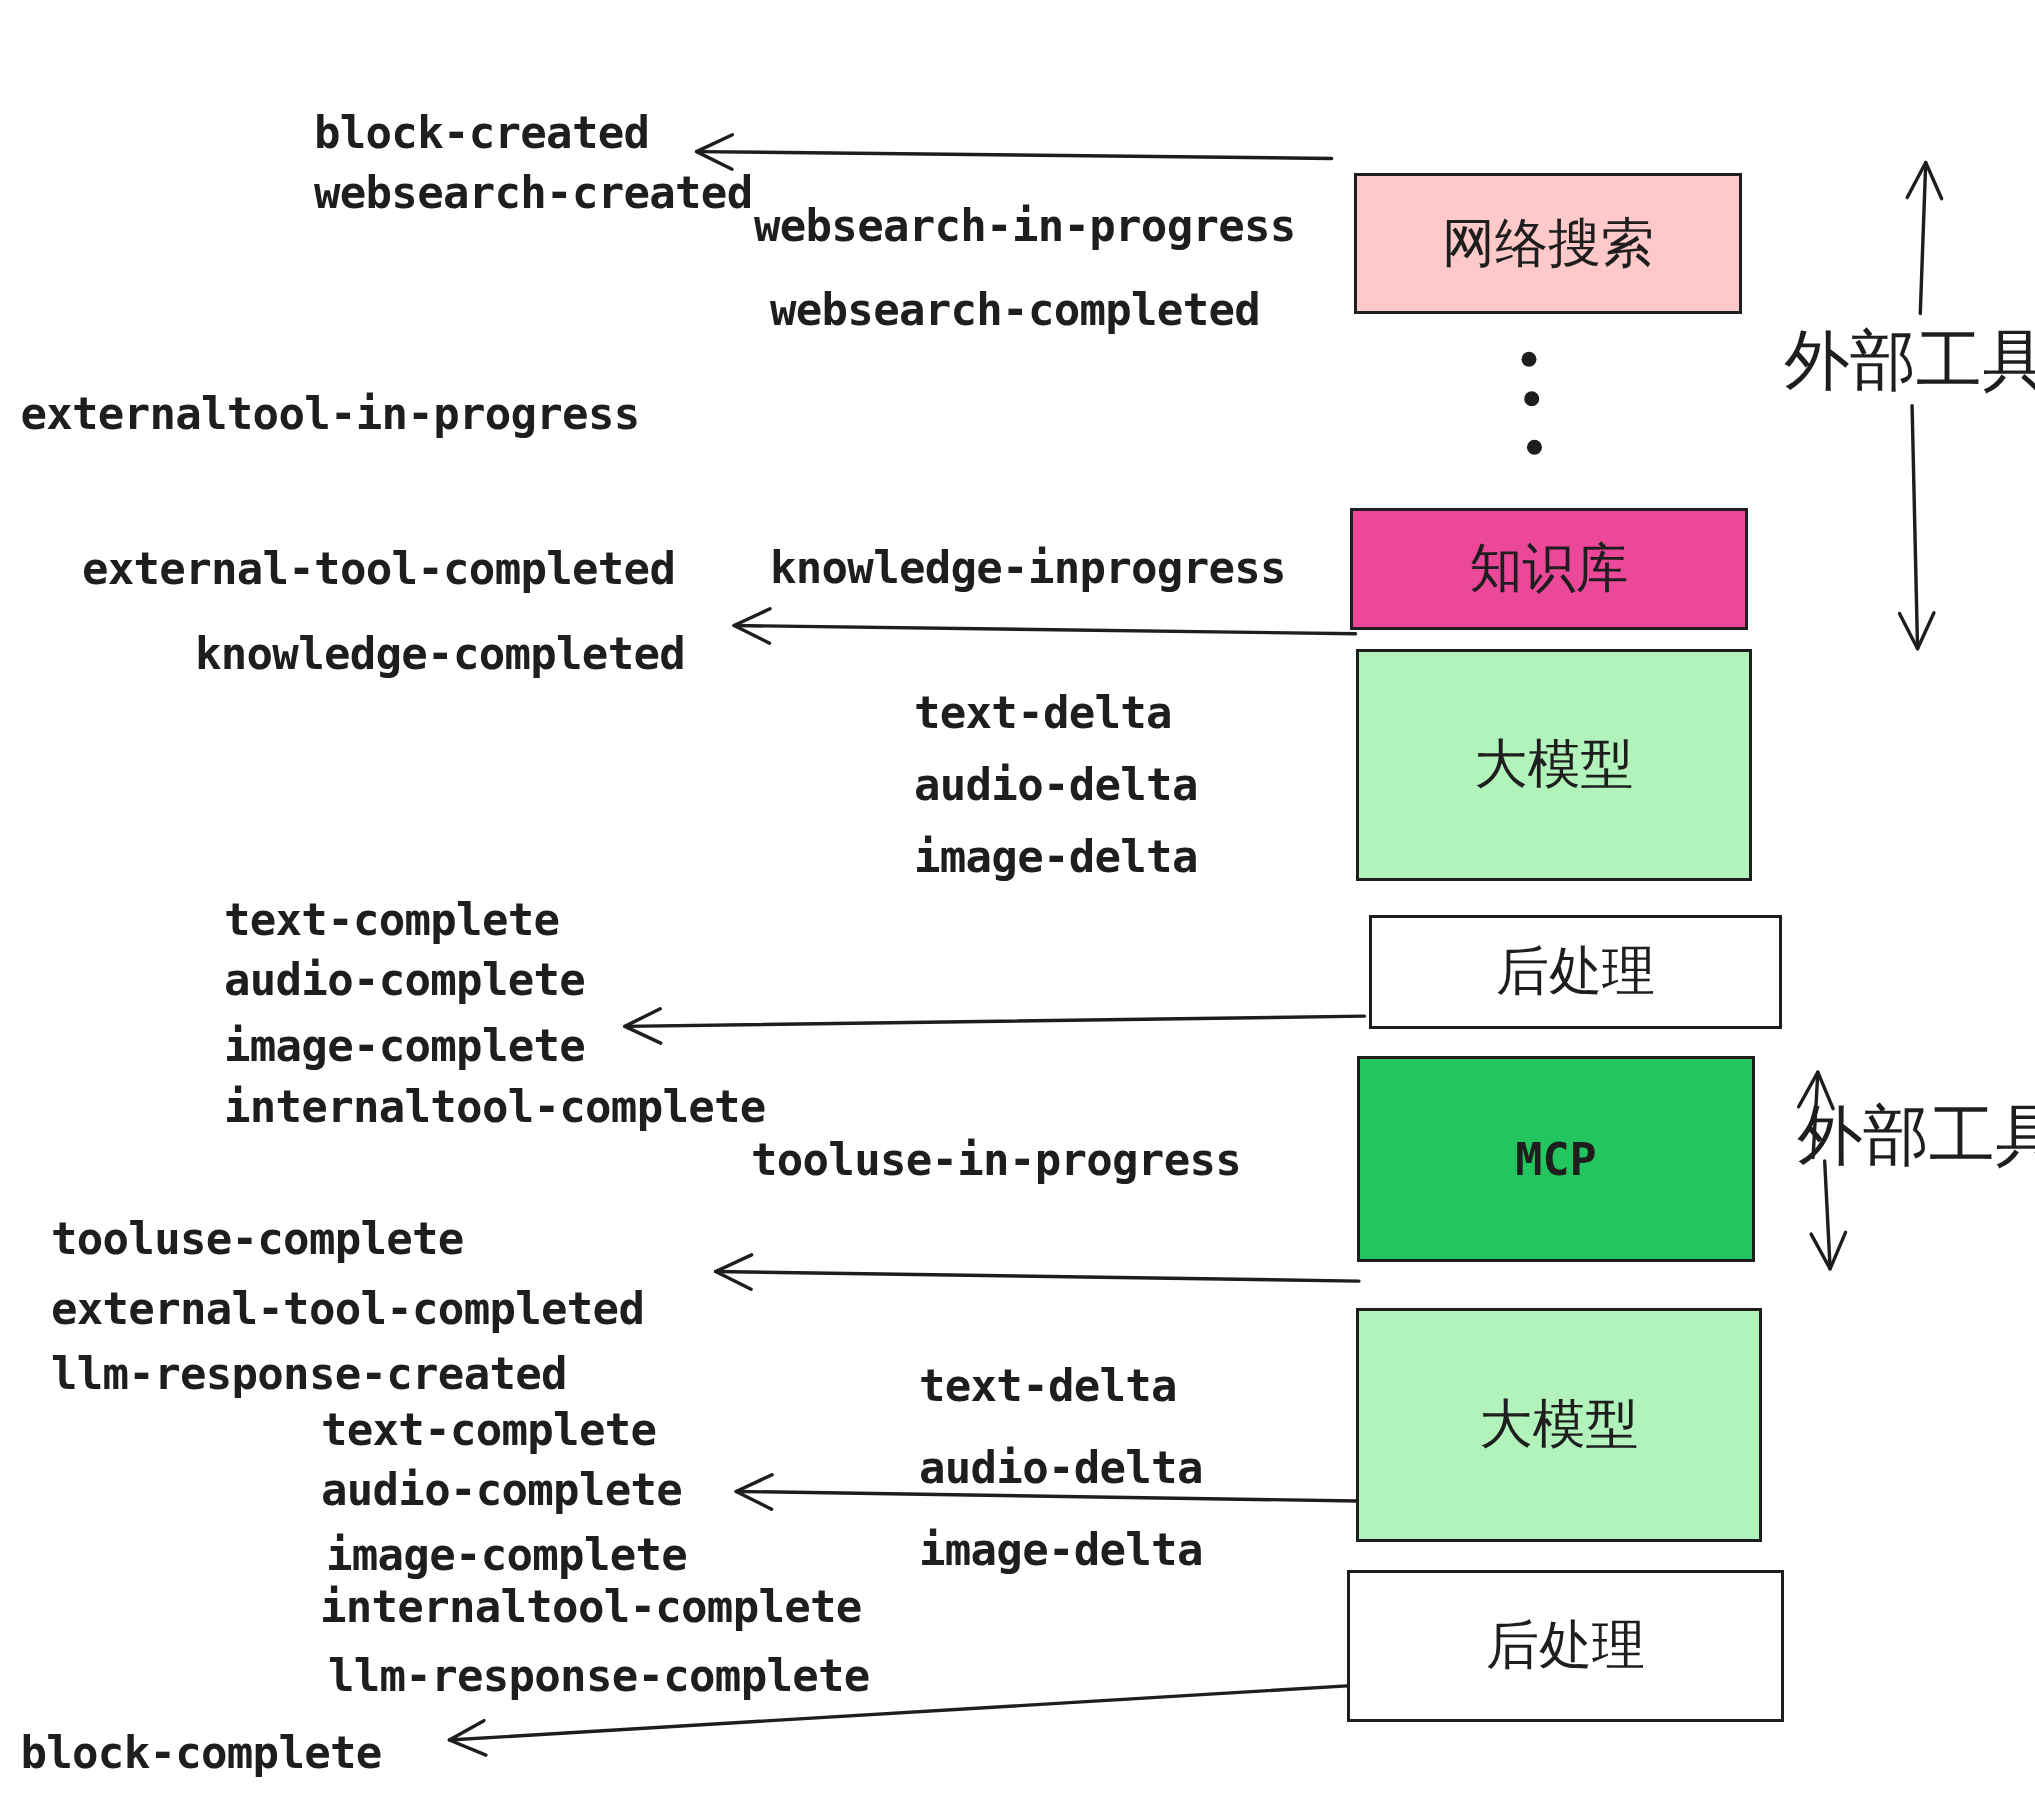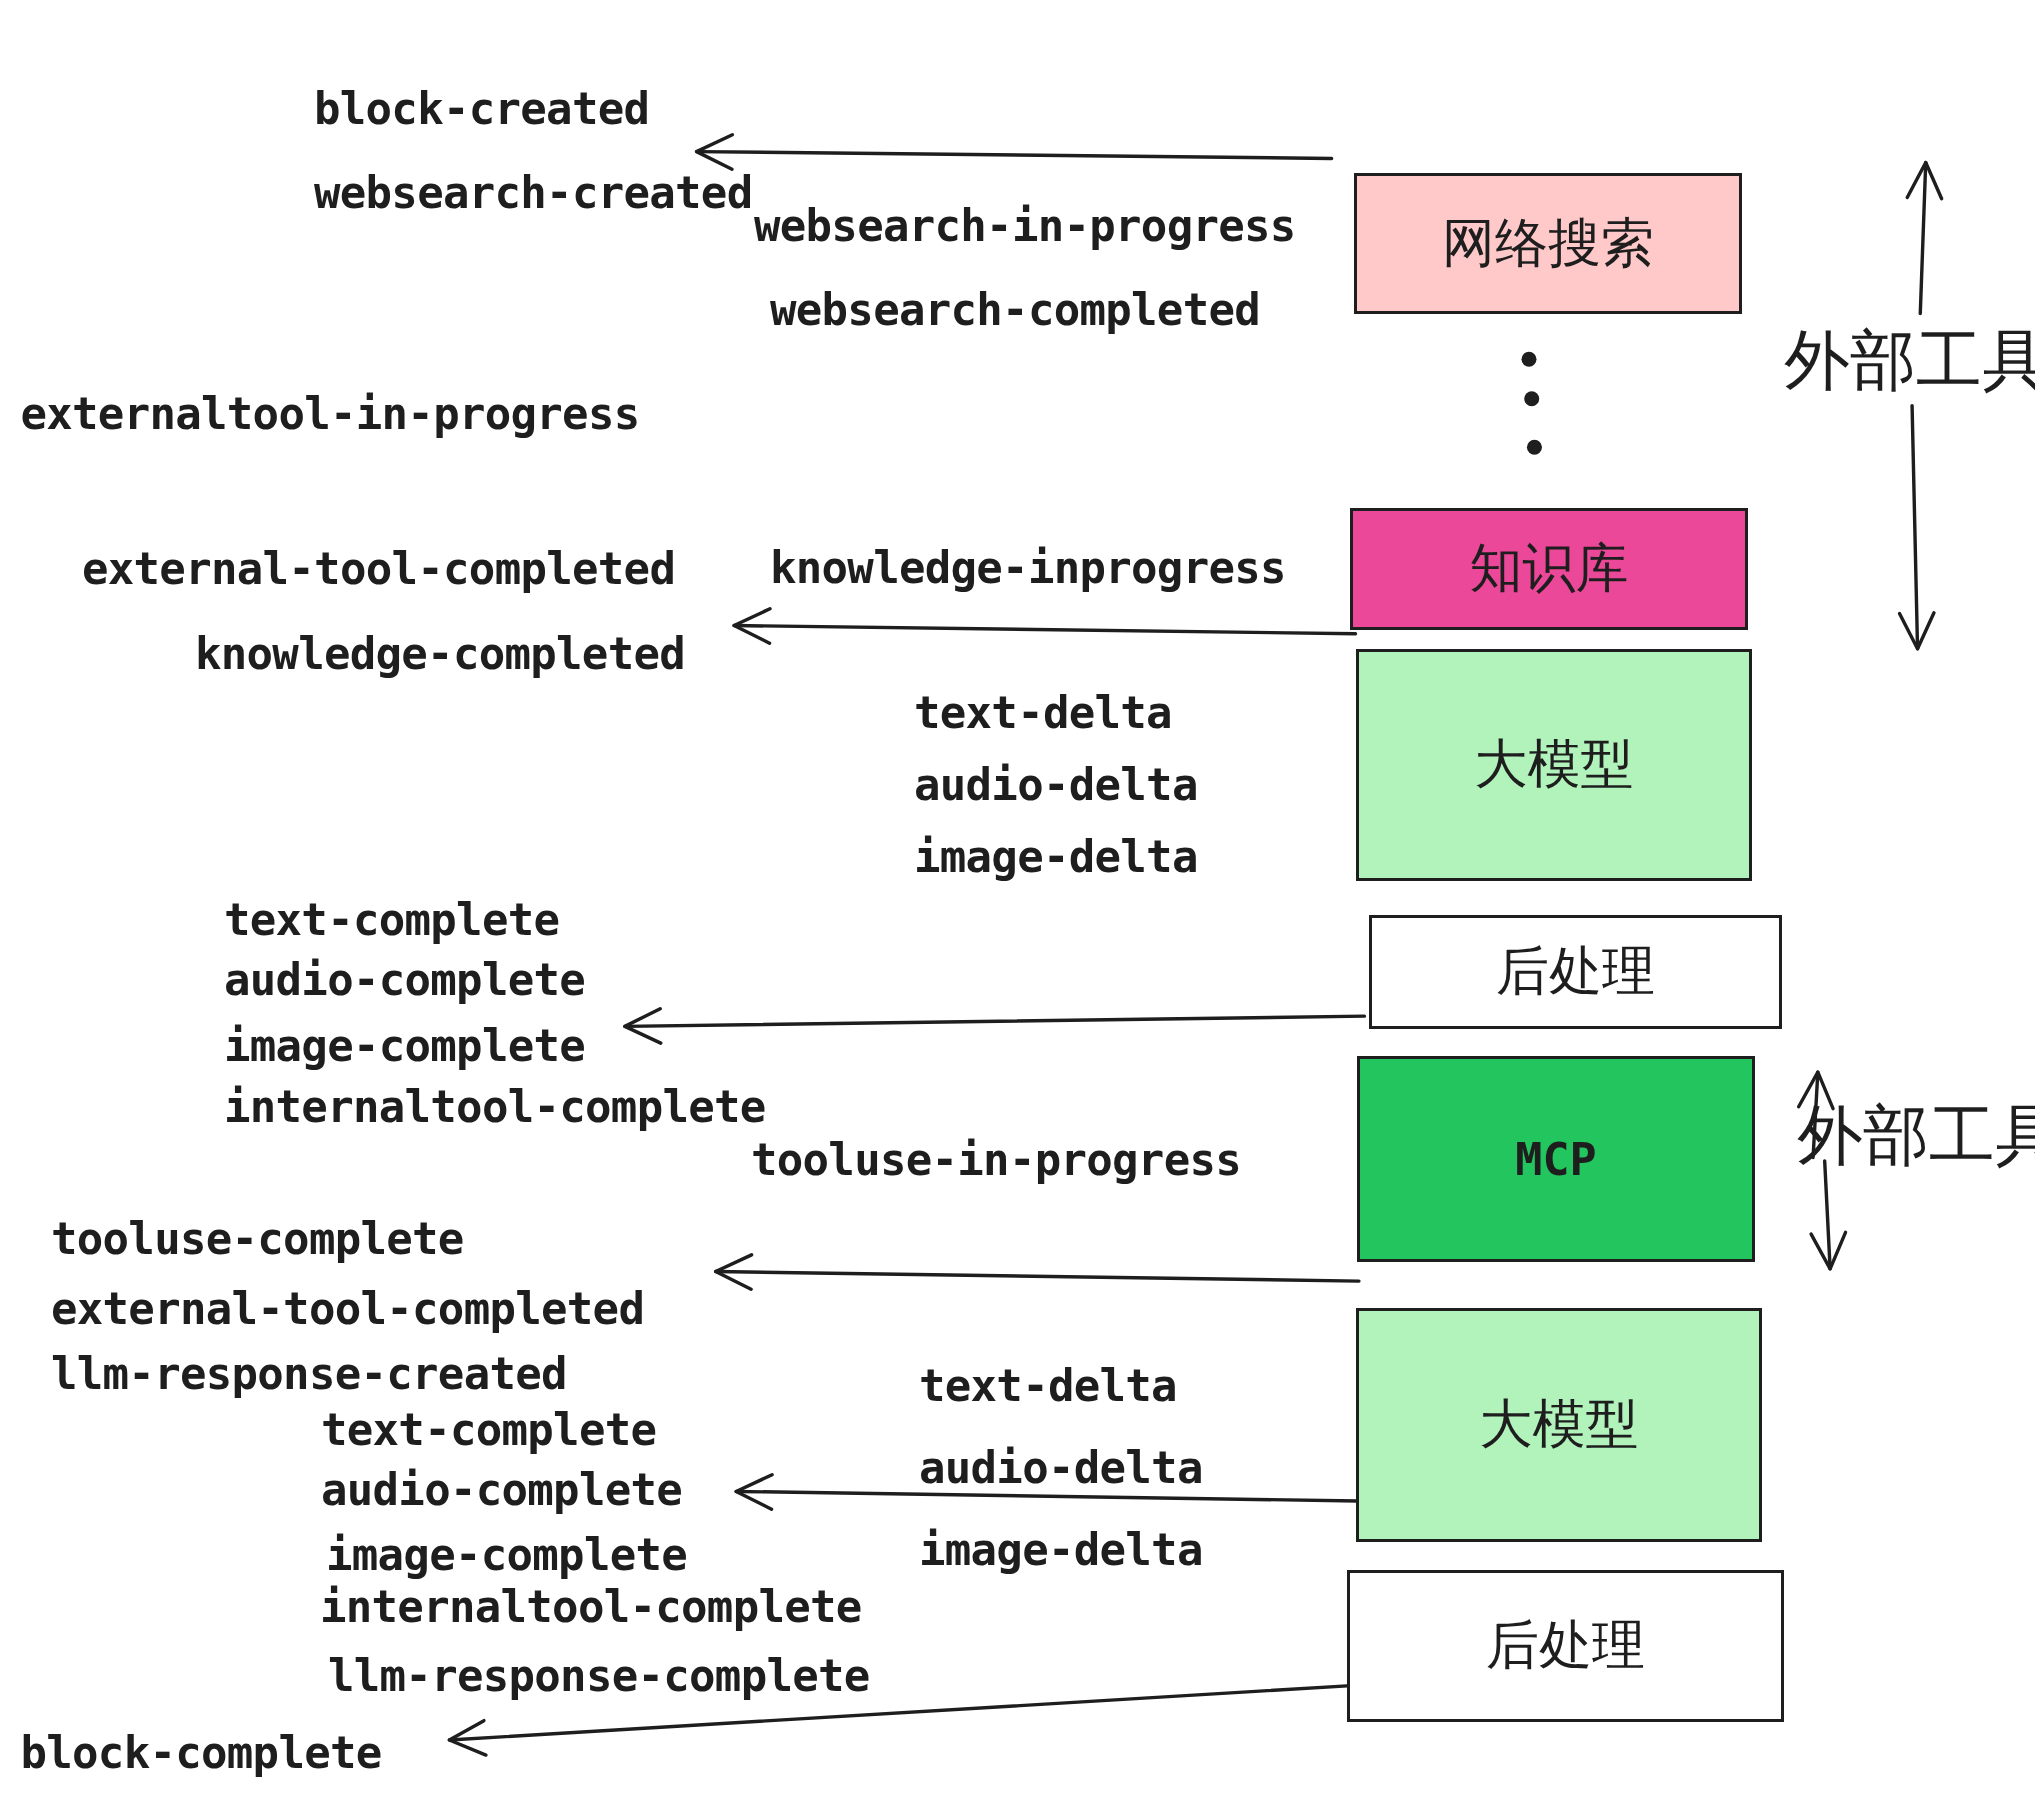--- a/index.html
+++ b/index.html
@@ -123,21 +123,21 @@
         <span class="box-label mono">MCP</span>
       </div>
       <div class="flow-box" style="left: 1356px; top: 1308px; width: 406px; height: 234px; background: rgb(178, 242, 187);">
         <span class="box-label">大模型</span>
       </div>
       <div class="flow-box" style="left: 1347px; top: 1570px; width: 437px; height: 152px; background: rgb(255, 255, 255);">
         <span class="box-label">后处理</span>
       </div>
     </div>
   <div id="events-layer">
-      <div class="event-label" style="left: 314px; top: 108px;">block-created</div>
+      <div class="event-label" style="left: 314px; top: 132px;">block-created</div>
       <div class="event-label" style="left: 314px; top: 192px;">websearch-created</div>
       <div class="event-label" style="left: 754px; top: 225px; text-align: center;">websearch-in-progress</div>
       <div class="event-label" style="left: 770px; top: 309px;">websearch-completed</div>
       <div class="event-label" style="left: 20.5px; top: 413px;">externaltool-in-progress</div>
       <div class="event-label" style="left: 770px; top: 567px;">knowledge-inprogress</div>
       <div class="event-label" style="left: 82px; top: 568px;">external-tool-completed</div>
       <div class="event-label" style="left: 195px; top: 653px;">knowledge-completed</div>
       <div class="event-label" style="left: 914px; top: 712px;">text-delta</div>
       <div class="event-label" style="left: 914px; top: 784px;">audio-delta</div>
       <div class="event-label" style="left: 914px; top: 856px;">image-delta</div>

